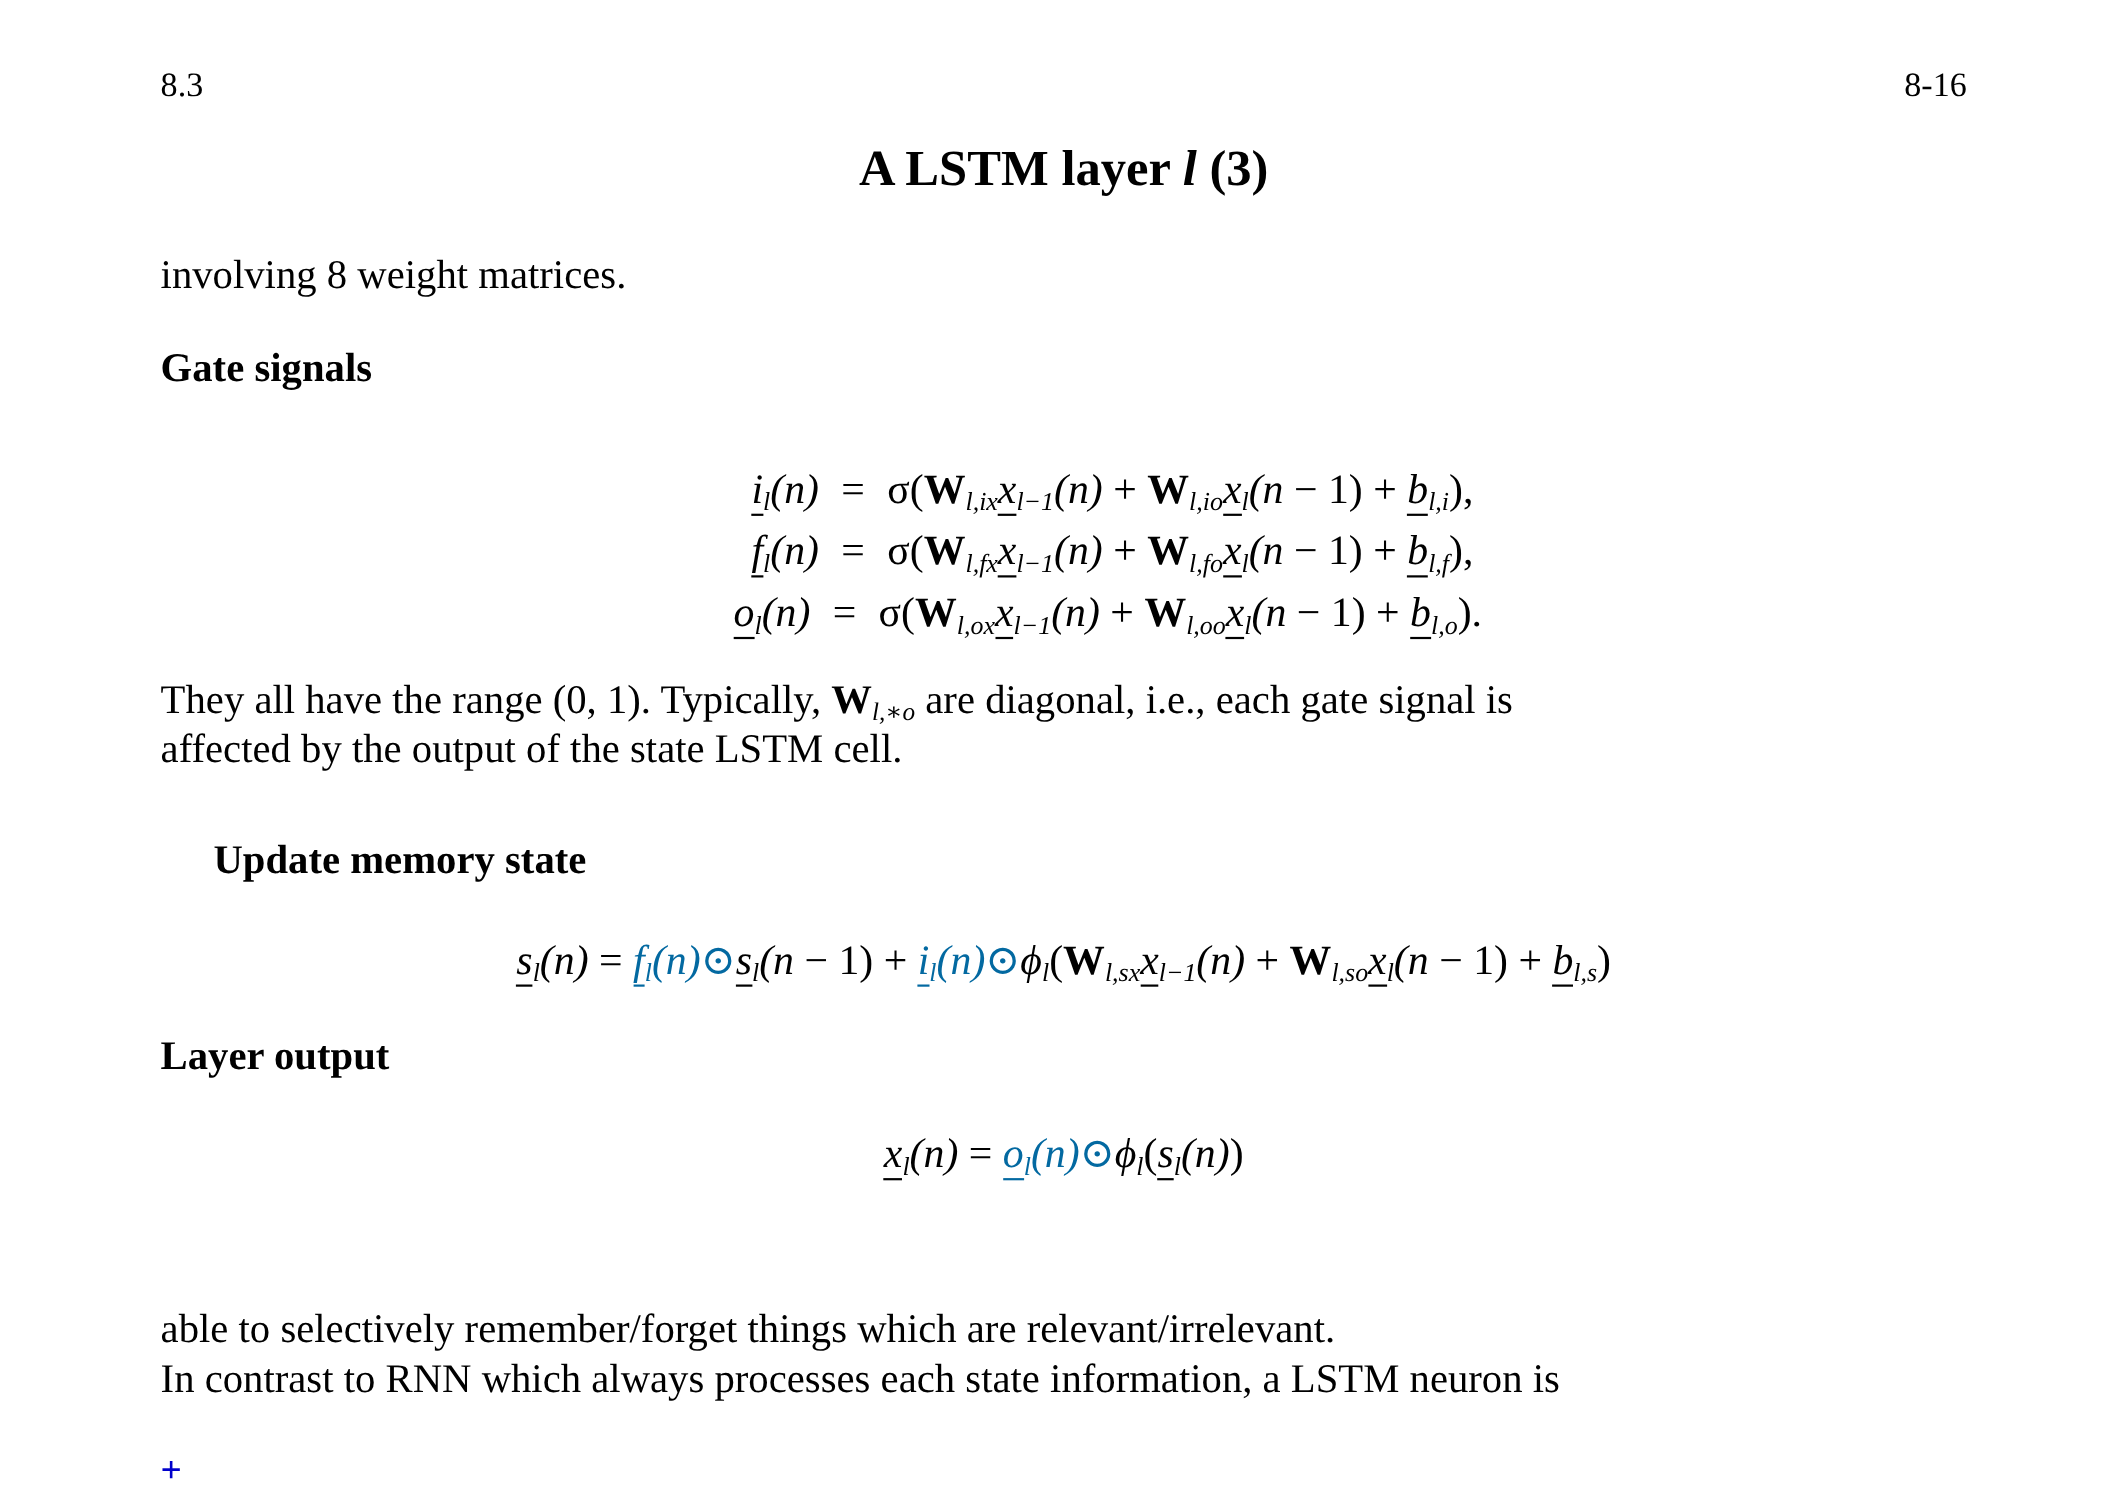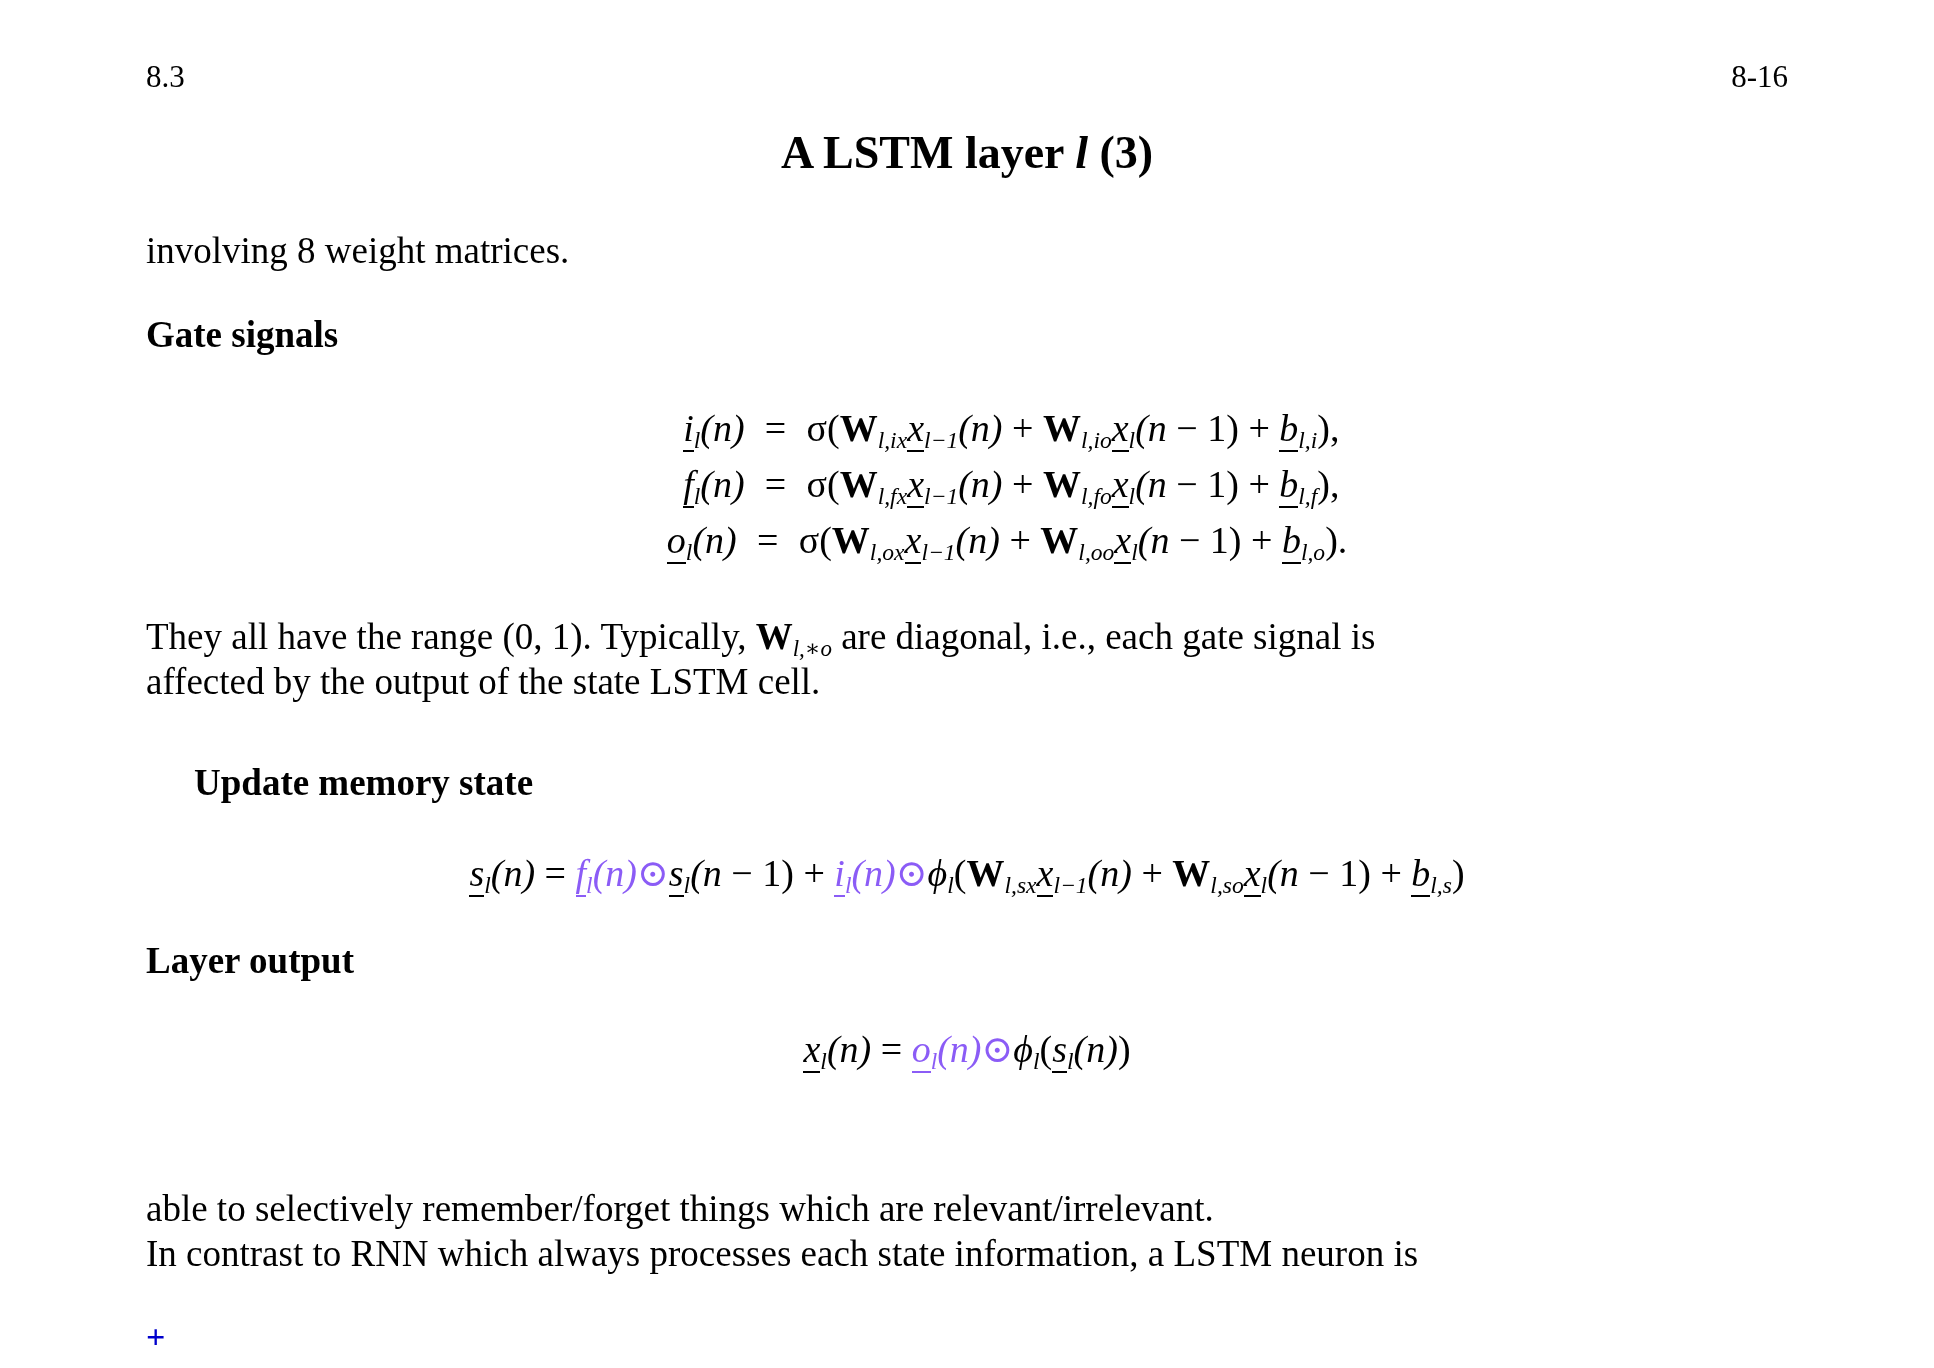--- a/index.html
+++ b/index.html
@@ -85,29 +85,30 @@
   sub, .sub {
     font-size: 0.62em;
     vertical-align: -0.30em;
     font-style: italic;
     line-height: 0;
   }
   .uline {
     border-bottom: 2.5px solid currentColor;
     padding-bottom: 1px;
   }
-  .red { color: #8b5cf6; }
+  .red { color: #0369a1; }
   .blue { color: #0000CC; }
 
   
   .eqgroup {
     position: absolute;
     left: 0;
     width: 100%;
     font-size: 38px;
+    margin-top: 17px;
   }
   .eqrow {
     display: flex;
     justify-content: center;
     align-items: baseline;
     line-height: 1.48;
     white-space: nowrap;
   }
   .eq-lhs {
     width: 150px;

